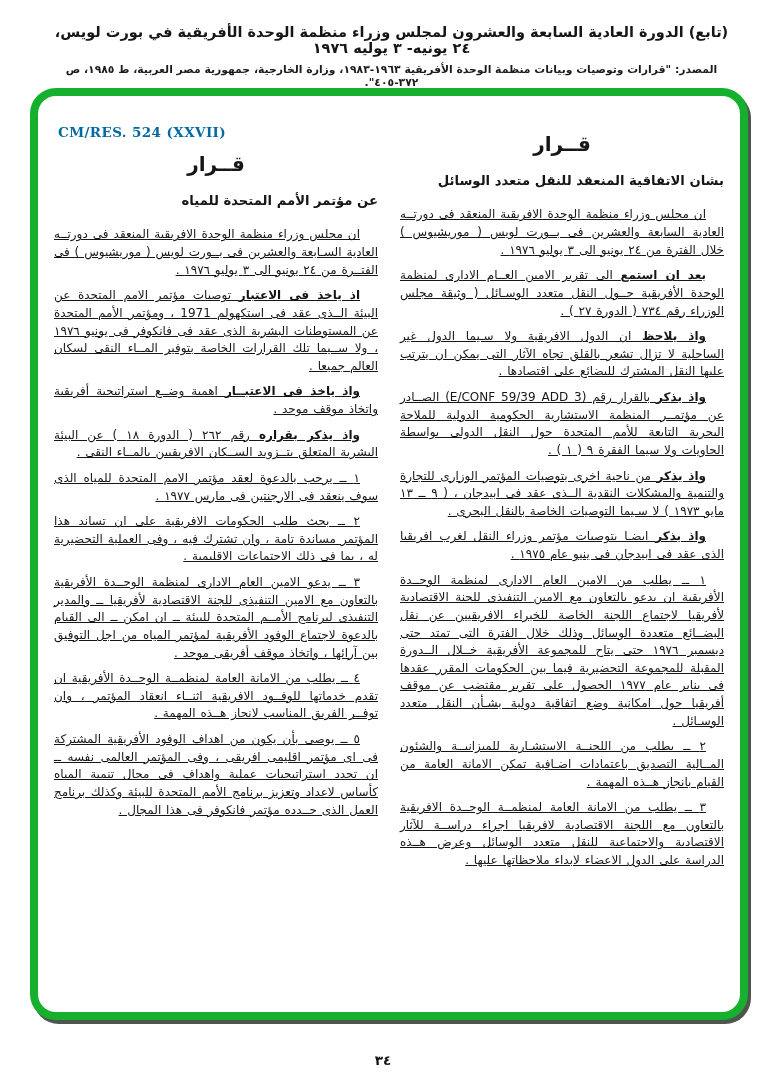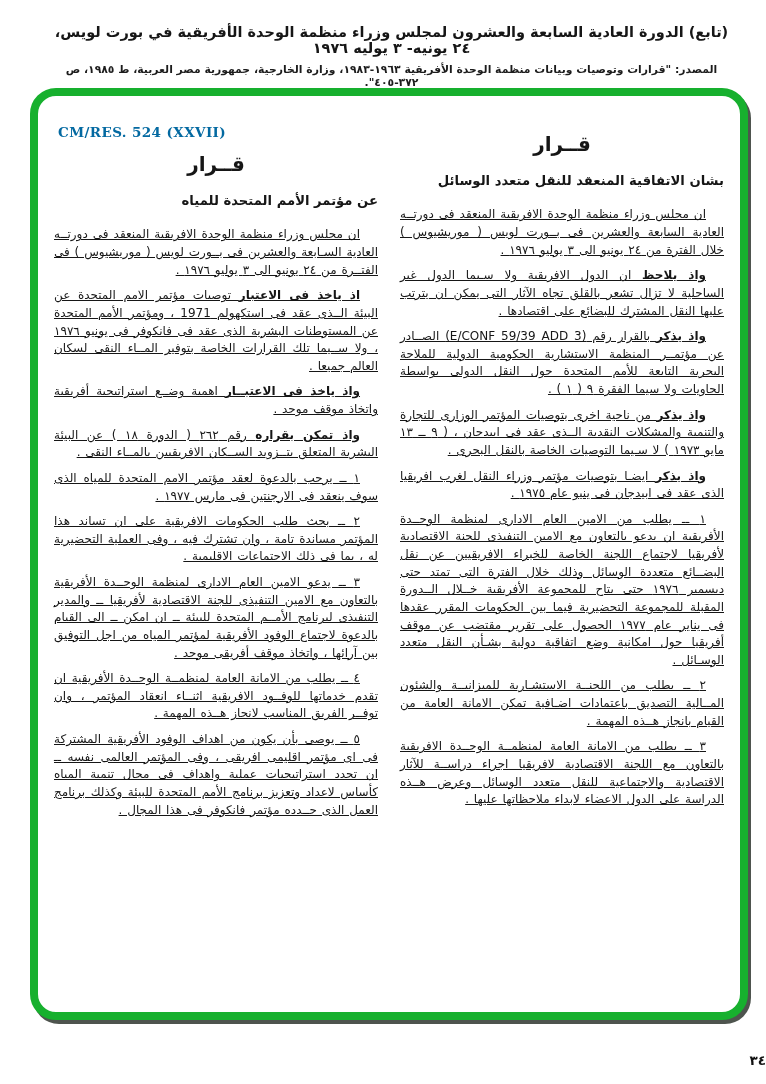--- a/index.html
+++ b/index.html
@@ -82,21 +82,21 @@
     text-indent:1.5em;
     margin-bottom:8px;
     word-spacing:1px;
     text-decoration:underline;
   }
   .para .lead { font-weight:bold; }
   .page-number {
     position:absolute;
     left:0; right:0;
     bottom:16px;
-    text-align:right;
+    text-align:center;
     font-weight:bold;
     font-size:13.5px;
     color:#111;
   }
 </style>
 </head>
 <body>
 
 <div class="page-header">
   <div class="hdr-line1">(تابع) الدورة العادية السابعة والعشرون لمجلس وزراء منظمة الوحدة الأفريقية في بورت لويس، ٢٤ يونيه- ٣ يوليه ١٩٧٦</div>
@@ -104,38 +104,39 @@
 </div>
 
 <div class="doc-frame">
   <div class="columns">
 
     <div class="col">
       <div class="res-title">قــرار</div>
       <div class="res-subtitle">بشان الاتفاقية المنعقد للنقل متعدد الوسائل</div>
 
       <p class="para"><b class="lead"></b><span>ان مجلس وزراء منظمة الوحدة الافريقية المنعقد فى دورتــه العادية السابعة والعشرين فى بــورت لويس ( موريشيوس ) خلال الفترة من ٢٤ يونيو الى ٣ يوليو ١٩٧٦ .</span></p>
+      <p class="para"><b class="lead">بعد ان استمع</b><span> الى تقرير الامين العــام الادارى لمنظمة الوحدة الأفريقية حــول النقل متعدد الوسـائل ( وثيقة مجلس الوزراء رقم ٧٣٤ ( الدورة ٢٧ ) .</span></p>
       <p class="para"><b class="lead">واذ يلاحظ</b><span> ان الدول الافريقية ولا سـيما الدول غير الساحلية لا تزال تشعر بالقلق تجاه الآثار التى يمكن ان يترتب عليها النقل المشترك للبضائع على اقتصادها .</span></p>
       <p class="para"><b class="lead">واذ يذكر</b><span> بالقرار رقم ‎(E/CONF 59/39 ADD 3)‏ الصــادر عن مؤتمــر المنظمة الاستشارية الحكومية الدولية للملاحة البحرية التابعة للأمم المتحدة حول النقل الدولى بواسطة الحاويات ولا سيما الفقرة ٩ ( ١ ) .</span></p>
       <p class="para"><b class="lead">واذ يذكر</b><span> من ناحية اخرى بتوصيات المؤتمر الوزارى للتجارة والتنمية والمشكلات النقدية الــذى عقد فى ابيدجان ، ( ٩ ــ ١٣ مايو ١٩٧٣ ) لا سـيما التوصيات الخاصة بالنقل البحرى .</span></p>
       <p class="para"><b class="lead">واذ يذكر</b><span> ايضـا بتوصيات مؤتمر وزراء النقل لغرب افريقيا الذى عقد فى ابيدجان فى ينيو عام ١٩٧٥ .</span></p>
       <p class="para"><b class="lead"></b><span>١ ــ يطلب من الامين العام الادارى لمنظمة الوحــدة الأفريقية ان يدعو بالتعاون مع الامين التنفيذى للجنة الاقتصادية لأفريقيا لاجتماع اللجنة الخاصة للخبراء الافريقيين عن نقل البضــائع متعددة الوسائل وذلك خلال الفترة التى تمتد حتى ديسمبر ١٩٧٦ حتى يتاح للمجموعة الأفريقية خــلال الــدورة المقبلة للمجموعة التحضيرية فيما بين الحكومات المقرر عقدها فى يناير عام ١٩٧٧ الحصول على تقرير مقتضب عن موقف أفريقيا حول امكانية وضع اتفاقية دولية بشـأن النقل متعدد الوسـائل .</span></p>
       <p class="para"><b class="lead"></b><span>٢ ــ يطلب من اللجنــة الاستشـارية للميزانيــة والشئون المــالية التصديق باعتمادات اضـافية تمكن الامانة العامة من القيام بانجاز هــذه المهمة .</span></p>
       <p class="para"><b class="lead"></b><span>٣ ــ يطلب من الامانة العامة لمنظمــة الوحــدة الافريقية بالتعاون مع اللجنة الاقتصادية لافريقيا اجراء دراســة للآثار الاقتصادية والاجتماعية للنقل متعدد الوسائل وعرض هــذه الدراسة على الدول الاعضاء لابداء ملاحظاتها عليها .</span></p>
     </div>
 
     <div class="col">
       <div class="doc-id">CM/RES. 524 (XXVII)</div>
       <div class="res-title">قــرار</div>
       <div class="res-subtitle">عن مؤتمر الأمم المتحدة للمياه</div>
 
       <p class="para"><b class="lead"></b><span>ان مجلس وزراء منظمة الوحدة الافريقية المنعقد فى دورتــه العادية السـابعة والعشرين فى بــورت لويس ( موريشيوس ) فى الفتــرة من ٢٤ يونيو الى ٣ يوليو ١٩٧٦ .</span></p>
       <p class="para"><b class="lead">اذ ياخذ فى الاعتبار</b><span> توصيات مؤتمر الامم المتحدة عن البيئة الــذى عقد فى استكهولم 1971 ، ومؤتمر الأمم المتحدة عن المستوطنات البشرية الذى عقد فى فانكوفر فى يونيو ١٩٧٦ ، ولا ســيما تلك القرارات الخاصة بتوفير المــاء النقى لسكان العالم جميعا .</span></p>
       <p class="para"><b class="lead">واذ ياخذ فى الاعتبــار</b><span> اهمية وضــع استراتيجية أفريقية واتخاذ موقف موحد .</span></p>
-      <p class="para"><b class="lead">واذ تمكن بقراره</b><span> رقم ٢٦٢ ( الدورة ١٨ ) عن البيئة البشرية المتعلق بتــزويد الســكان الافريقيين بالمــاء النقى .</span></p>
+      <p class="para"><b class="lead">واذ يذكر بقراره</b><span> رقم ٢٦٢ ( الدورة ١٨ ) عن البيئة البشرية المتعلق بتــزويد الســكان الافريقيين بالمــاء النقى .</span></p>
       <p class="para"><b class="lead"></b><span>١ ــ يرحب بالدعوة لعقد مؤتمر الامم المتحدة للمياه الذى سوف ينعقد فى الارجنتين فى مارس ١٩٧٧ .</span></p>
       <p class="para"><b class="lead"></b><span>٢ ــ بحث طلب الحكومات الافريقية على ان تساند هذا المؤتمر مساندة تامة ، وان تشترك فيه ، وفى العملية التحضيرية له ، بما فى ذلك الاجتماعات الاقليمية .</span></p>
       <p class="para"><b class="lead"></b><span>٣ ــ يدعو الامين العام الادارى لمنظمة الوحــدة الأفريقية بالتعاون مع الامين التنفيذى للجنة الاقتصادية لأفريقيا ــ والمدير التنفيذى لبرنامج الأمــم المتحدة للبيئة ــ ان امكن ــ الى القيام بالدعوة لاجتماع الوفود الأفريقية لمؤتمر المياه من اجل التوفيق بين آرائها ، واتخاذ موقف أفريقى موحد .</span></p>
       <p class="para"><b class="lead"></b><span>٤ ــ يطلب من الامانة العامة لمنظمــة الوحــدة الأفريقية ان تقدم خدماتها للوفــود الافريقية اثنــاء انعقاد المؤتمر ، وان توفــر الفريق المناسب لانجاز هــذه المهمة .</span></p>
       <p class="para"><b class="lead"></b><span>٥ ــ يوصى بأن يكون من اهداف الوفود الأفريقية المشتركة فى اى مؤتمر اقليمى افريقى ، وفى المؤتمر العالمى نفسه ــ ان تحدد استراتيجيات عملية واهداف فى مجال تنمية المياه كأساس لاعداد وتعزيز برنامج الأمم المتحدة للبيئة وكذلك برنامج العمل الذى حــدده مؤتمر فانكوفر فى هذا المجال .</span></p>
     </div>
 
   </div>
 </div>
 

